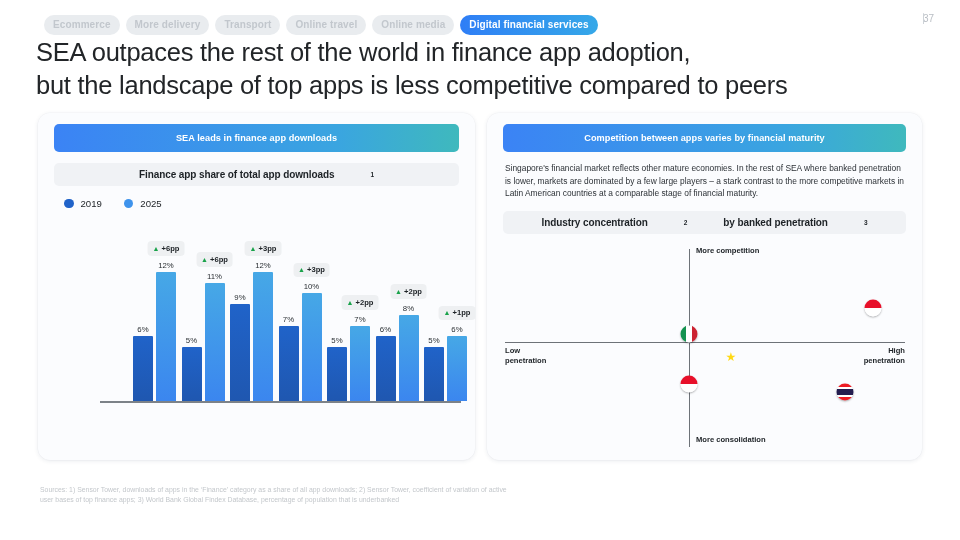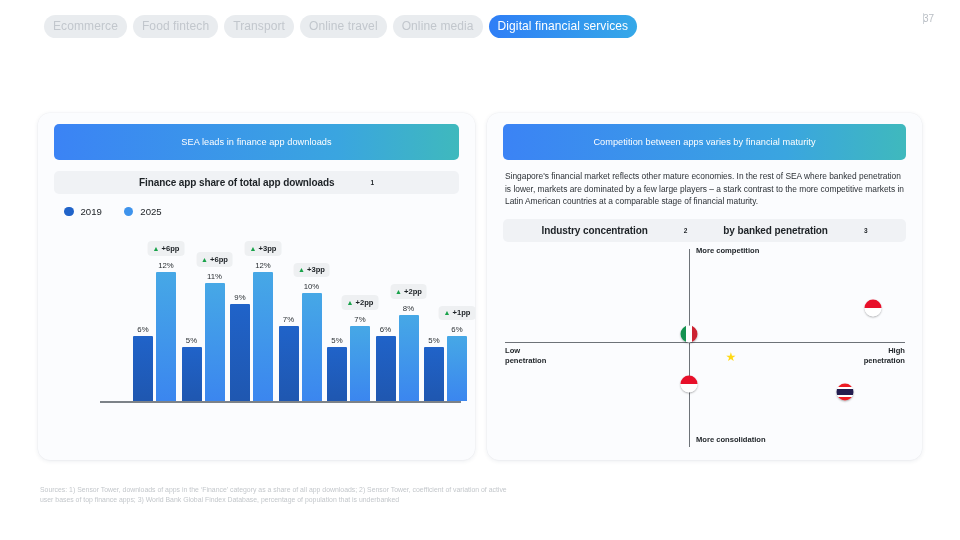--- a/index.html
+++ b/index.html
@@ -7,21 +7,21 @@
     width: 960px; height: 540px;
     font-family: "Liberation Sans", sans-serif;
     background: #ffffff;
     overflow: hidden;
   }
   .slide { position: relative; width: 960px; height: 540px; background: #fff; }
 
   
   .pills { position: absolute; left: 44px; top: 15px; display: flex; gap: 6px; align-items: center; }
   .pill {
-    font-size: 12px; font-weight: 400; letter-spacing: .1px;
+    font-size: 10px; font-weight: 700; letter-spacing: .1px;
     padding: 4px 9px 4.5px; border-radius: 20px;
     background: #e9ecef; color: #c2c7cd; white-space: nowrap;
   }
   .pill.active { background: linear-gradient(90deg,#2f7ef6,#35a8e8); color: #fff; }
 
   .pagenum { position: absolute; right: 26px; top: 13px; font-size: 10px; color: #b9bec4; }
   .pagenum .bar { display:inline-block; width:1px; height:11px; background:#cdd2d7; vertical-align:-1px; margin-right:6px; }
 
   
   .headline {
@@ -33,23 +33,23 @@
   
   .card {
     position: absolute; top: 113px; height: 347px;
     background: #fbfcfe; border-radius: 12px;
     box-shadow: 0 1px 4px rgba(40,60,90,.10), 0 0 0 .5px rgba(40,60,90,.04);
   }
   .card-left  { left: 38px;  width: 437px; }
   .card-right { left: 487px; width: 435px; }
 
   .card-title {
-    margin: 11px 16px 0; height: 36px; border-radius: 5px;
+    margin: 11px 16px 0; height: 28px; border-radius: 5px;
     background: linear-gradient(90deg,#3b83f5 0%, #3aa5e0 70%, #3fb9bd 100%);
-    color: #fff; font-size: 9.2px; font-weight: 400; letter-spacing: .05px;
+    color: #fff; font-size: 9.2px; font-weight: 700; letter-spacing: .05px;
     display: flex; align-items: center; justify-content: center;
   }
   .blurb { margin: 10px 18px 0; font-size: 8.4px; line-height: 1.5; color: #2c3136; }
   .chart-head {
     margin: 11px 16px 0; height: 23px; border-radius: 5px; background: #f0f2f5;
     display:flex; align-items:center; justify-content:center;
     font-size: 10px; font-weight: 700; color: #1d2226; letter-spacing: -.1px; gap: 36px;
   }
   .chart-head sup { font-size: 6.5px; vertical-align: super; }
 
@@ -136,31 +136,35 @@
   .f-ph::after{ content:""; position:absolute; left:-4%; top:0; height:100%; width:56%;
     background:#fff; clip-path: polygon(0 0, 0 100%, 100% 50%); }
 </style>
 </head>
 <body>
 
 <div class="slide">
 
   <div class="pills">
       <div class="pill">Ecommerce</div>
-      <div class="pill">Food fintech</div>
+      <div class="pill">More delivery</div>
       <div class="pill">Transport</div>
       <div class="pill">Online travel</div>
       <div class="pill">Online media</div>
       <div class="pill active">Digital financial services</div>
     </div>
 
   <div class="pagenum">
     <span class="bar"></span><span>37</span>
   </div>
 
+  <div class="headline">
+    <div>SEA outpaces the rest of the world in finance app adoption,</div>
+    <div>but the landscape of top apps is less competitive compared to peers</div>
+  </div>
 
   <div class="card card-left">
     <div class="card-title">SEA leads in finance app downloads</div>
     <div class="chart-head">
       <span>Finance app share of total app downloads</span>
         <sup>1</sup>
     </div>
 
     <div class="legend">
         <div class="lg">

